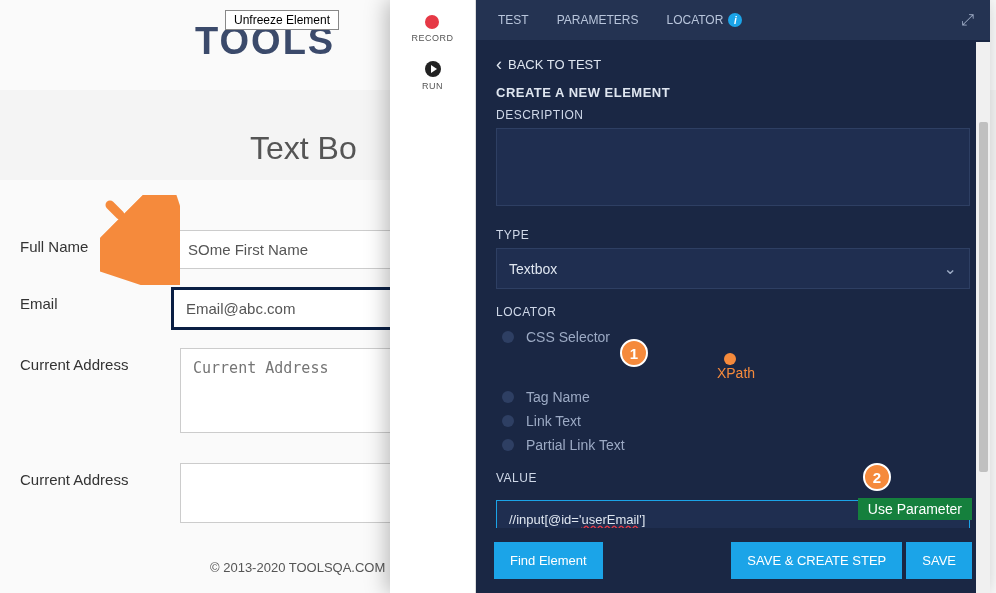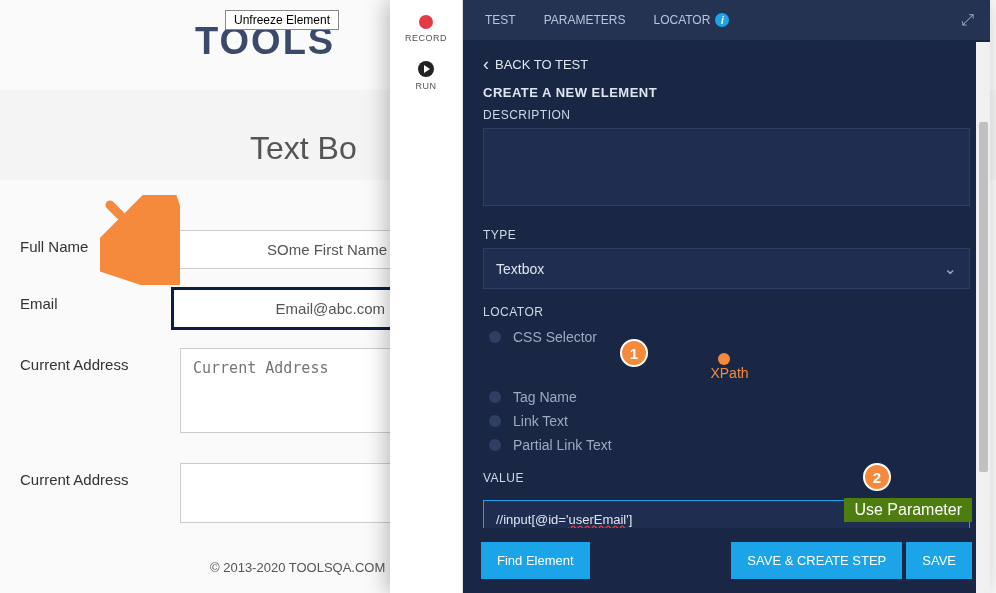--- a/index.html
+++ b/index.html
@@ -8,34 +8,34 @@
 
 .bg-page { position: absolute; inset: 0; background: #fafafa; }
 .bg-pattern { position: absolute; top: 90px; left: 0; right: 0; height: 90px; background: #f0f0f0; opacity: 0.6; }
 .logo { position: absolute; top: 20px; left: 195px; font-size: 38px; font-weight: 800; letter-spacing: 2px; color: #3b4a6b; }
 .tooltip-box { position: absolute; top: 10px; left: 225px; background: #fff; border: 1px solid #888; padding: 2px 8px; font-size: 12px; }
 .page-title { position: absolute; top: 130px; left: 250px; font-size: 32px; font-weight: 300; color: #555; }
 
 .form-area { position: absolute; top: 230px; left: 20px; width: 380px; }
 .form-row { display: flex; align-items: flex-start; margin-bottom: 18px; }
 .form-label { width: 160px; font-size: 15px; color: #333; padding-top: 8px; }
-.form-input { flex: 1; border: 1px solid #ccc; padding: 10px 12px; font-size: 15px; color: #555; background: #fff; text-align: right; }
+.form-input { flex: 1; border: 1px solid #ccc; padding: 10px 12px; font-size: 15px; color: #555; background: #fff; }
 .form-textarea { flex: 1; border: 1px solid #ccc; padding: 10px 12px; font-size: 15px; color: #999; background: #fff; height: 85px; resize: none; }
 .form-input.highlighted { border: 3px solid #0a1f44; }
 
 .footer-text { position: absolute; bottom: 18px; left: 210px; font-size: 13px; color: #555; }
 
 
 .arrow { position: absolute; top: 195px; left: 100px; width: 80px; height: 90px; }
 .arrow svg { width: 100%; height: 100%; }
 
 
 .overlay { position: absolute; left: 390px; top: 0; right: 6px; height: 593px; background: #fff; box-shadow: -4px 0 20px rgba(0,0,0,0.25); display: flex; }
 
-.left-strip { width: 73px; background: #fff; border-right: 1px solid #ddd; display: flex; flex-direction: column; align-items: center; padding-top: 15px; gap: 18px; }
+.left-strip { width: 86px; background: #fff; border-right: 1px solid #ddd; display: flex; flex-direction: column; align-items: center; padding-top: 15px; gap: 18px; }
 .strip-item { display: flex; flex-direction: column; align-items: center; font-size: 9px; color: #555; letter-spacing: 0.5px; cursor: pointer; }
 .record-dot { width: 14px; height: 14px; border-radius: 50%; background: #e63946; border: 2px solid #e63946; margin-bottom: 4px; }
 .run-circle { width: 16px; height: 16px; border-radius: 50%; background: #222; display:flex; align-items:center; justify-content:center; margin-bottom:4px;}
 .run-circle::before { content:''; width:0; height:0; border-left:6px solid #fff; border-top:4px solid transparent; border-bottom:4px solid transparent; margin-left:2px;}
 
 .panel { flex: 1; background: #1a2744; color: #dfe6f0; display: flex; flex-direction: column; position: relative; }
 .tabs { display: flex; align-items: center; background: #243352; height: 40px; padding: 0 8px; }
 .tab { padding: 0 14px; font-size: 12px; color: #b8c5db; height: 100%; display: flex; align-items: center; cursor: pointer; }
 .tab .info-badge { display:inline-flex; width:14px; height:14px; border-radius:50%; background:#1ba4e8; color:#fff; align-items:center; justify-content:center; font-size:10px; margin-left:5px; font-style:italic; font-weight:bold;}
 .collapse-icon { margin-left: auto; color: #9caac4; font-size: 16px; padding: 0 8px; cursor: pointer; }
@@ -54,21 +54,21 @@
 .select-box { width: 100%; background: #1f2e50; border: 1px solid #2e3f63; padding: 10px 12px; font-size: 14px; color: #dfe6f0; display: flex; justify-content: space-between; align-items: center; cursor: pointer; }
 .select-box::after { content: '⌄'; color: #9caac4; font-size: 16px; }
 
 .locator-list { margin-left: 6px; text-align: right; }
 .locator-item { display: flex; align-items: center; padding: 4px 0; font-size: 14px; color: #9caac4; cursor: pointer; }
 .locator-radio { width: 12px; height: 12px; border-radius: 50%; background: #2e3f63; margin-right: 12px; flex-shrink: 0; }
 .locator-item.selected { color: #f58a3c; flex-direction: column; }
 .locator-item.selected .locator-radio { background: #f58a3c; }
 
 .value-wrap { position: relative; }
-.use-param { position: absolute; top: -2px; right: -2px; background: #4d7c0f; color: #fff; font-size: 16px; padding: 3px 10px; cursor: pointer; z-index: 2; }
+.use-param { position: absolute; top: -2px; right: -2px; background: #15803d; color: #fff; font-size: 14px; padding: 3px 10px; cursor: pointer; z-index: 2; }
 .value-input { width: 100%; background: #1f2e50; border: 1px solid #1ba4e8; padding: 11px 12px; font-size: 13px; color: #dfe6f0; margin-top: 15px; }
 .value-input .redunder { text-decoration: underline wavy #e63946; }
 
 .panel-footer { display: flex; align-items: center; padding: 14px 18px; gap: 4px; }
 .btn { background: #1ba4e8; color: #fff; border: none; padding: 11px 16px; font-size: 13px; font-weight: 500; cursor: pointer; }
 .btn.find { margin-right: auto; }
 
 
 .badge-num { position: absolute; width: 28px; height: 28px; border-radius: 50%; background: #f58a3c; border: 2px solid #fff; color: #fff; font-weight: 700; font-size: 15px; display: flex; align-items: center; justify-content: center; z-index: 5; }
 </style>

